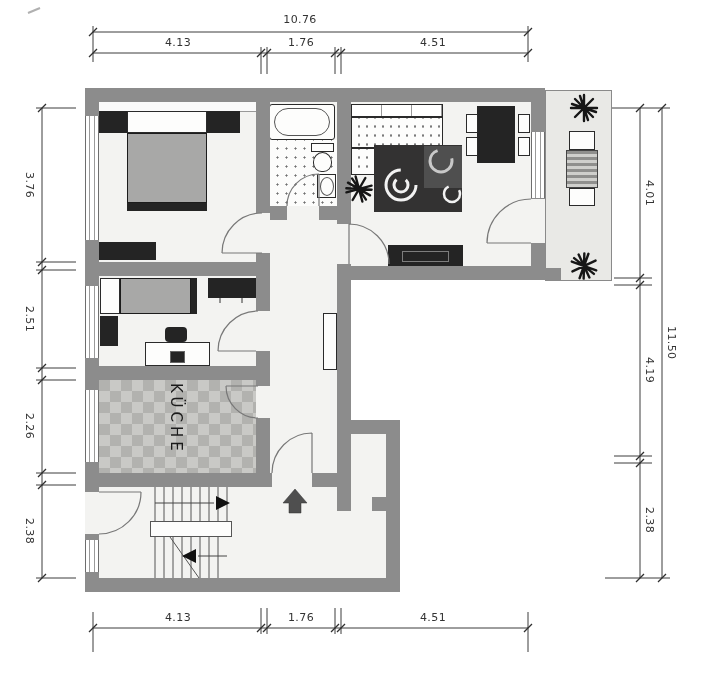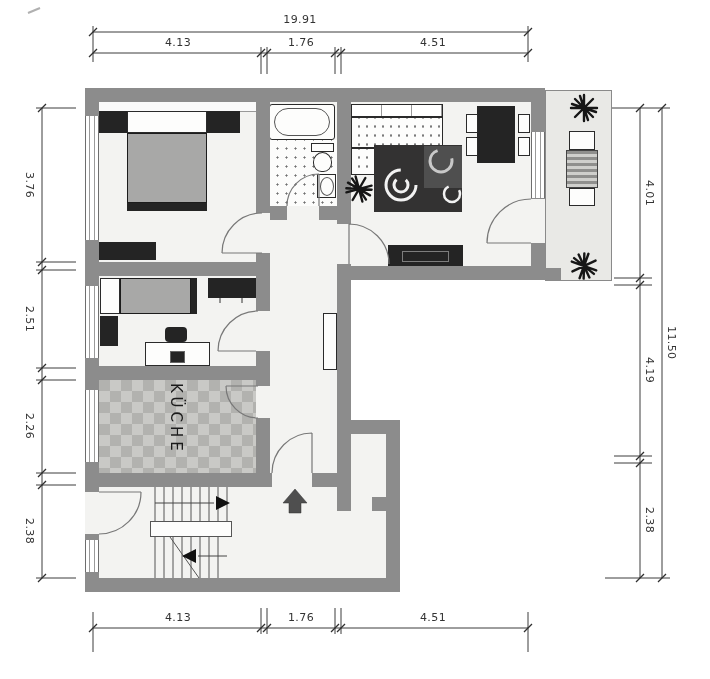--- a/index.html
+++ b/index.html
@@ -173,21 +173,21 @@
       <path d="M89,57L97,49 M257,57L265,49 M263,57L271,49 M331,57L339,49 M337,57L345,49 M524,57L532,49"></path>
       <path d="M89,632L97,624 M257,632L265,624 M263,632L271,624 M331,632L339,624 M337,632L345,624 M524,632L532,624"></path>
       <path d="M38,112L46,104 M38,266L46,258 M38,274L46,266 M38,372L46,364 M38,384L46,376 M38,477L46,469 M38,489L46,481 M38,582L46,574"></path>
       <path d="M636,112L644,104 M636,282L644,274 M636,289L644,281 M636,460L644,452 M636,467L644,459 M636,582L644,574"></path>
       <path d="M658,112L666,104 M658,582L666,574"></path>
     </g>
   </svg>
 
   <div class="room-label" style="left:167px;top:383px;height:92px">KÜCHE</div>
 
-  <div class="dim h" style="left:270px;top:13px">19.91</div>
+  <div class="dim h" style="left:270px;top:13px">10.76</div>
   <div class="dim h" style="left:148px;top:36px">4.13</div>
   <div class="dim h" style="left:271px;top:36px">1.76</div>
   <div class="dim h" style="left:403px;top:36px">4.51</div>
   <div class="dim h" style="left:148px;top:611px">4.13</div>
   <div class="dim h" style="left:271px;top:611px">1.76</div>
   <div class="dim h" style="left:403px;top:611px">4.51</div>
   <div class="dim v" style="left:22px;top:150px">3.76</div>
   <div class="dim v" style="left:22px;top:284px">2.51</div>
   <div class="dim v" style="left:22px;top:391px">2.26</div>
   <div class="dim v" style="left:22px;top:496px">2.38</div>

